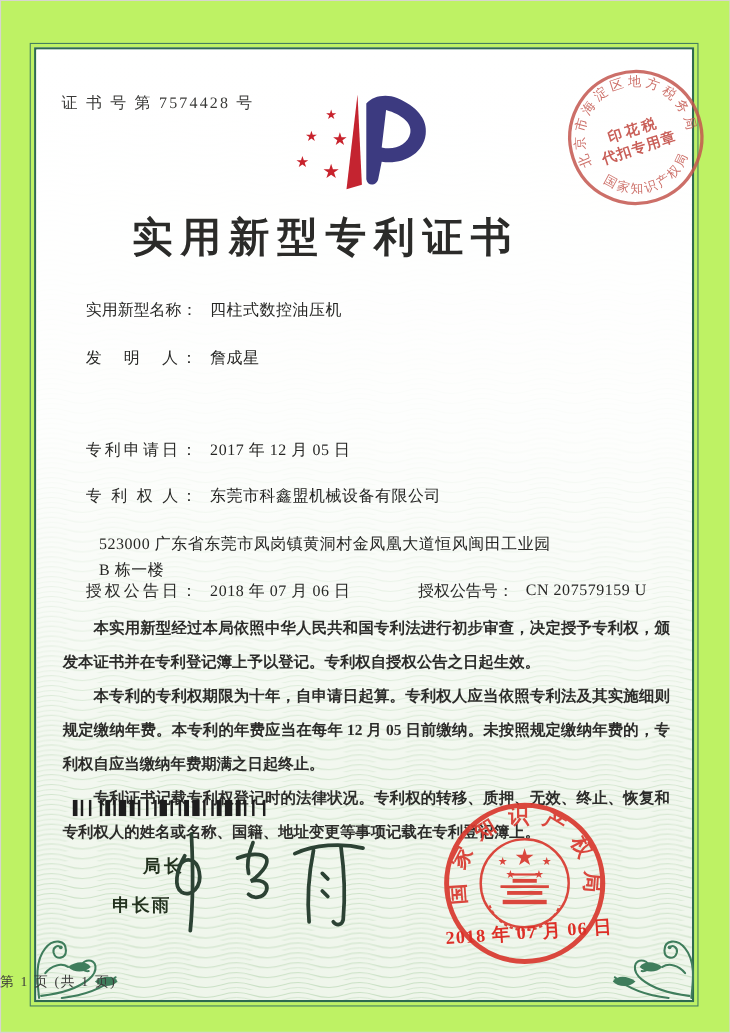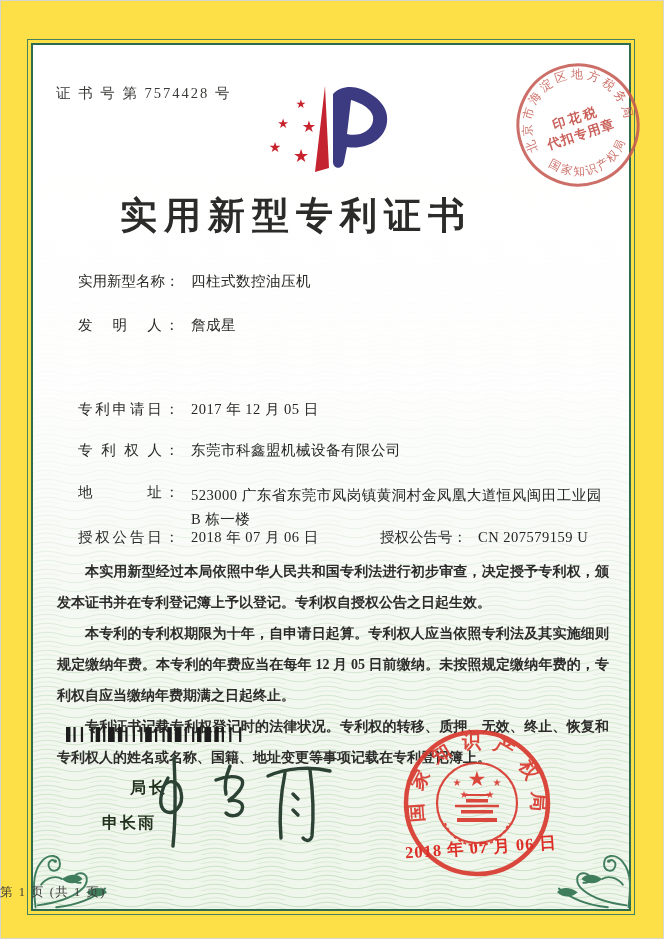--- a/index.html
+++ b/index.html
@@ -4,21 +4,21 @@
 <style>
   * { box-sizing: border-box; }
   html,body { margin:0; padding:0; }
   body {
     width:664px; height:939px;
     background:#efede8;
     font-family:"Liberation Serif","DejaVu Serif",serif;
   }
   .page {
     position:relative; width:664px; height:939px;
-    background:#fde047; overflow:hidden;
+    background:#bef264; overflow:hidden;
     box-shadow: inset 0 0 0 1px #d8d5cf;
   }
   
   .frame {
     position:absolute; left:31px; top:43px; width:600px; height:868px;
     border:2px solid #2e6b4f;
     outline:1px solid #45805f; outline-offset:3px;
     overflow:hidden; background:#ffffff;
   }
   .guilloche { position:absolute; left:0; top:0; width:100%; height:100%; }
@@ -153,21 +153,20 @@
   </div>
   <div class="abs row" style="top:400px">
     <span class="flabel">专利申请日：</span>
     <span class="fvalue">2017 年 12 月 05 日</span>
   </div>
   <div class="abs row" style="top:441px">
     <span class="flabel">专 利 权 人：</span>
     <span class="fvalue">东莞市科鑫盟机械设备有限公司</span>
   </div>
   <div class="abs row" style="top:483px">
-    <span class="flabel">地　　　址：</span>
     <span class="fvalue wrap">523000 广东省东莞市凤岗镇黄洞村金凤凰大道恒风闽田工业园 B 栋一楼</span>
   </div>
   <div class="abs row row2col" style="top:528px; width:552px">
     <span class="flabel">授权公告日：</span>
     <span class="fvalue">2018 年 07 月 06 日</span>
     <span class="col2">
       <span class="flabel" style="width:86px;flex:0 0 86px">授权公告号：</span>
       <span class="fvalue">CN 207579159 U</span>
     </span>
   </div>

